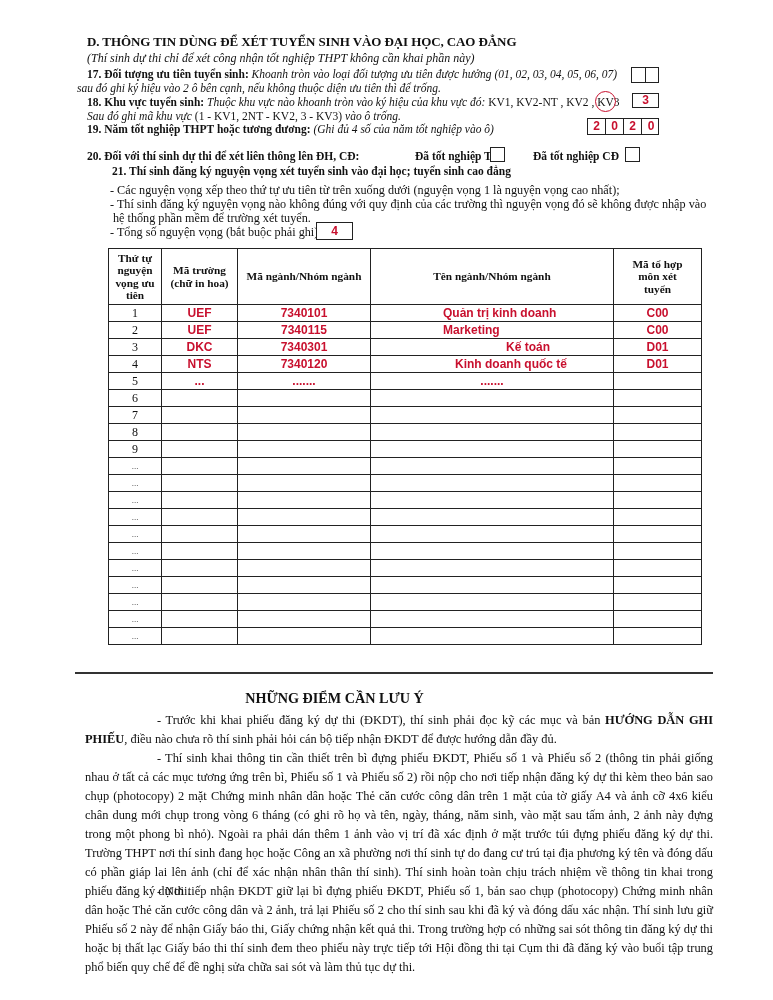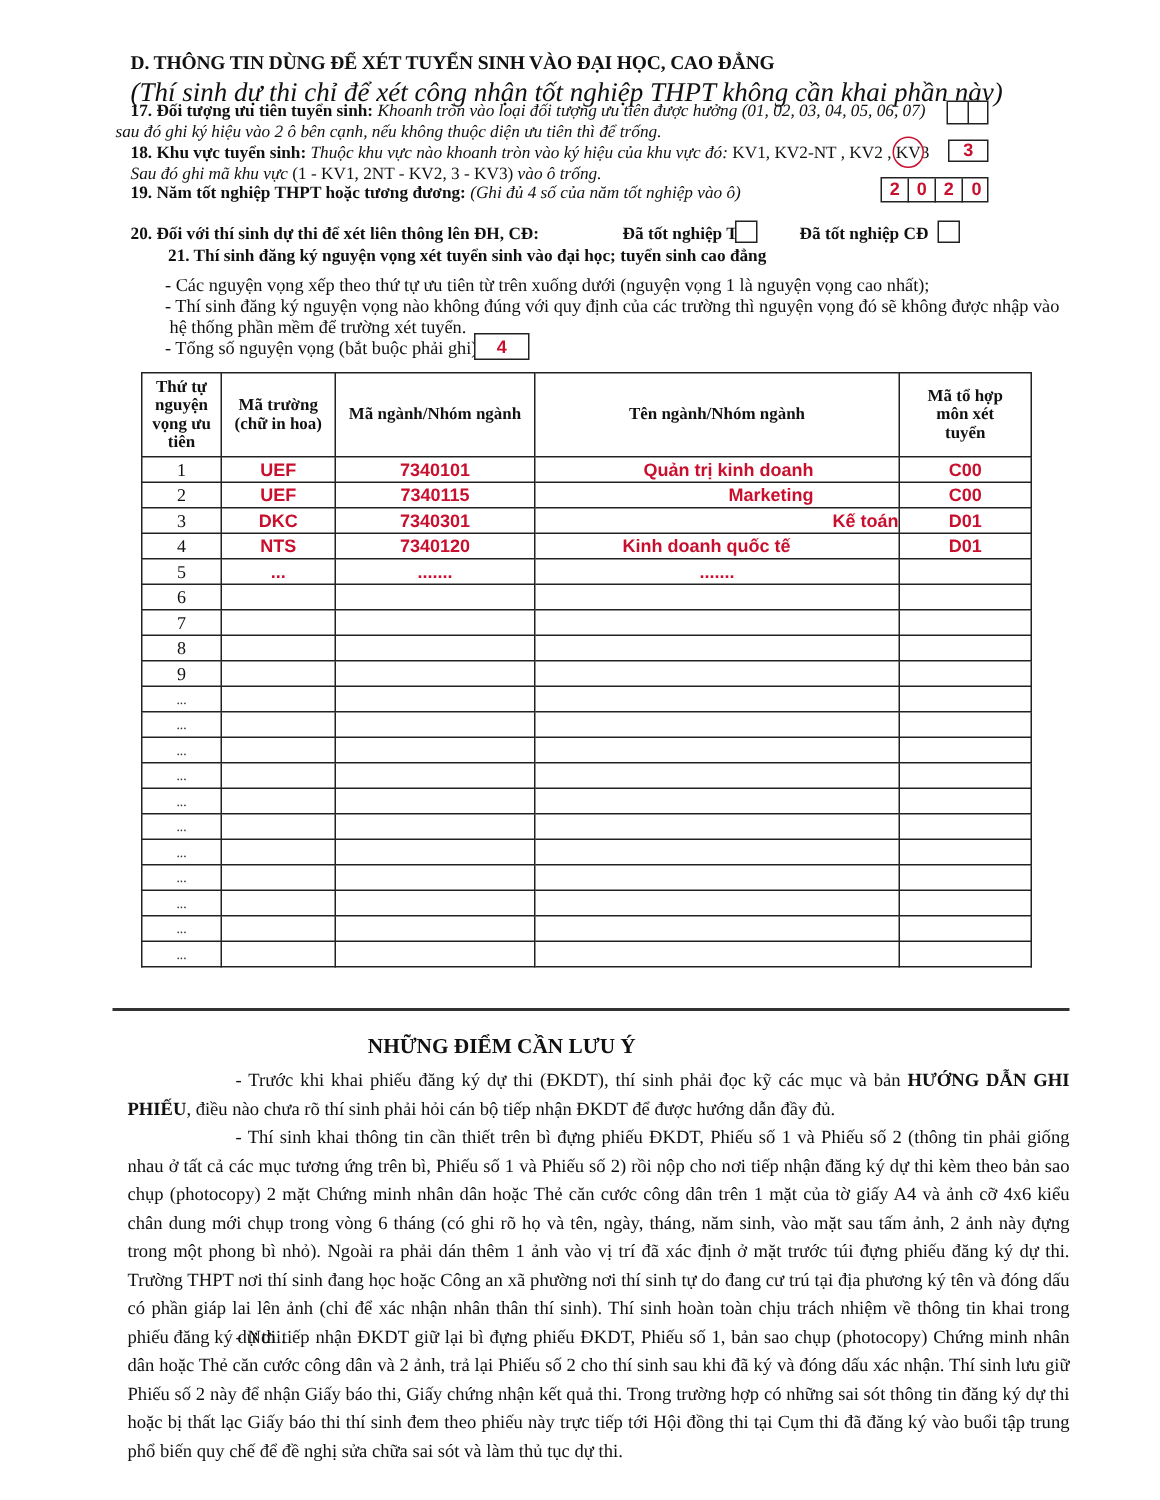--- a/index.html
+++ b/index.html
@@ -1,32 +1,32 @@
 <!DOCTYPE html>
 <html><head>
 <meta charset="utf-8">
 <style>
   html, body { margin: 0; padding: 0; background: #ffffff; }
   body { width: 773px; height: 1000px; position: relative; overflow: hidden;
          font-family: "Liberation Serif", "DejaVu Serif", serif; color: #111; }
   .abs { position: absolute; }
   .sec-title { left: 87px; top: 34px; font-size: 13px; font-weight: bold; white-space: nowrap; letter-spacing: -0.1px; }
-  .sec-sub { left: 87px; top: 51px; font-size: 18px; font-style: italic; white-space: nowrap; }
+  .sec-sub { left: 87px; top: 51px; font-size: 12px; font-style: italic; white-space: nowrap; }
   .line { font-size: 11.5px; white-space: nowrap; line-height: 13px; }
   .line b { font-weight: bold; }
   .line i { font-style: italic; }
   .box { position: absolute; border: 1.2px solid #222; box-sizing: border-box; background: #fff; }
   .cell-red { color: #c8102e; font-family: "Liberation Sans", "DejaVu Sans", sans-serif; font-weight: bold;
               font-size: 12px; text-align: center; }
   .kv-circle { position: absolute; left: 595px; top: 91px; width: 21px; height: 21px; border: 1.5px solid #c8102e;
                border-radius: 50%; box-sizing: border-box; }
   .year-cell { position: absolute; top: 0; width: 18px; height: 16px; border-right: 1.2px solid #222;
                box-sizing: border-box; text-align: center; line-height: 15px; }
   .bul { font-size: 12.2px; white-space: nowrap; }
-  .tbl { position: absolute; left: 94px; top: 248px; width: 593px; border-collapse: collapse; table-layout: fixed; border-radius: 23px; }
+  .tbl { position: absolute; left: 108px; top: 248px; width: 593px; border-collapse: collapse; table-layout: fixed; border-radius: 23px; }
   .tbl th, .tbl td { border: 1.3px solid #222; padding: 0; }
   .tbl th { font-weight: bold; font-size: 11.3px; line-height: 12.5px; height: 55px; text-align: center; vertical-align: middle; }
   .tbl td { height: 16px; font-size: 12px; text-align: center; vertical-align: middle; }
   .tbl td.idx { font-family: "Liberation Serif", serif; font-size: 12px; }
   .tbl td.ell { font-size: 9px; color: #333; }
   .divider { left: 75px; top: 672px; width: 638px; height: 2px; background: #333; }
   .notes-title { left: 0; width: 669px; top: 690px; text-align: center; font-weight: bold; font-size: 14.2px; }
   .para { left: 85px; width: 628px; font-size: 12.4px; line-height: 19px; text-align: justify; }
   .para .ind { display: inline-block; width: 72px; }
 </style>
@@ -117,35 +117,35 @@
         <td class="idx">1</td>
         <td class="cell-red">UEF</td>
         <td class="cell-red">7340101</td>
         <td class="cell-red" style="text-align: left; padding-left: 72px;">Quản trị kinh doanh</td>
         <td class="cell-red">C00</td>
       </tr>
       <tr>
         <td class="idx">2</td>
         <td class="cell-red">UEF</td>
         <td class="cell-red">7340115</td>
-        <td class="cell-red" style="text-align: center; padding-left: 72px;">Marketing</td>
+        <td class="cell-red" style="text-align: left; padding-left: 72px;">Marketing</td>
         <td class="cell-red">C00</td>
       </tr>
       <tr>
         <td class="idx">3</td>
         <td class="cell-red">DKC</td>
         <td class="cell-red">7340301</td>
-        <td class="cell-red" style="text-align: right; padding-left: 72px;">Kế toán</td>
+        <td class="cell-red" style="text-align: center; padding-left: 72px;">Kế toán</td>
         <td class="cell-red">D01</td>
       </tr>
       <tr>
         <td class="idx">4</td>
         <td class="cell-red">NTS</td>
         <td class="cell-red">7340120</td>
-        <td class="cell-red" style="text-align: left; padding-left: 58px;">Kinh doanh quốc tế</td>
+        <td class="cell-red" style="text-align: left; padding-left: 84px;">Kinh doanh quốc tế</td>
         <td class="cell-red">D01</td>
       </tr>
       <tr>
         <td class="idx">5</td>
         <td class="cell-red">...</td>
         <td class="cell-red">.......</td>
         <td class="cell-red">.......</td>
         <td class="cell-red"></td>
       </tr>
       <tr>

